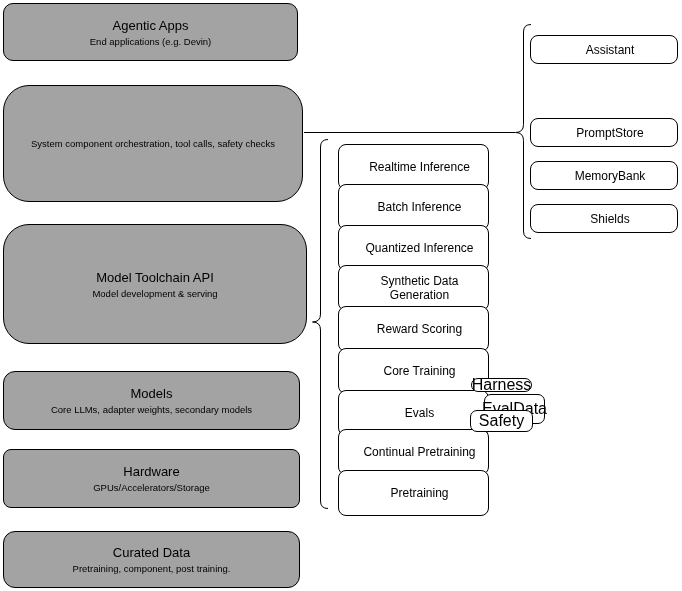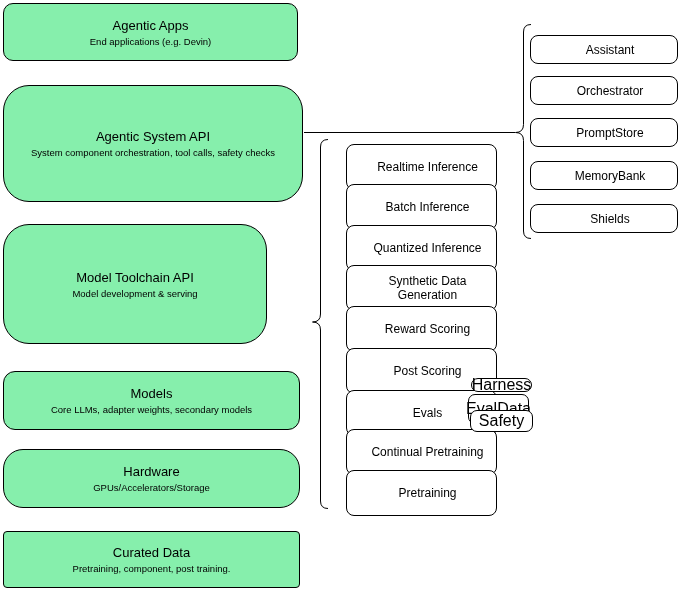--- a/index.html
+++ b/index.html
@@ -19,21 +19,21 @@
   #connector-layer {
     position: absolute;
     left: 0; top: 0;
     width: 682px; height: 591px;
     pointer-events: none;
   }
   .stack-node {
     position: absolute;
     left: 3px;
     box-sizing: border-box;
-    background: #86efac;
+    background: #a3a3a3;
     border: 1px solid #000000;
     display: flex;
     flex-direction: column;
     align-items: center;
     justify-content: center;
     gap: 3px;
     text-align: center;
   }
   .stack-title {
     font-size: 13px;
@@ -49,21 +49,21 @@
     background: #ffffff;
     border: 1px solid #000000;
     border-radius: 8px;
     display: flex;
     align-items: center;
     justify-content: center;
     font-size: 12px;
     text-align: center;
     padding-left: 12px;
   }
-  .mid-node  { left: 346px; width: 151px; height: 46px; }
+  .mid-node  { left: 338px; width: 151px; height: 46px; }
   .right-node{ left: 530px; width: 148px; height: 29px; }
   .tag-node {
     position: absolute;
     box-sizing: border-box;
     background: #ffffff;
     border: 1px solid #000000;
     border-radius: 7px;
     display: flex;
     align-items: center;
     justify-content: center;
@@ -81,57 +81,55 @@
     <path d="M 328 139.5 Q 320.5 139.5 320.5 147 L 320.5 314 Q 320.5 322 312.5 322 Q 320.5 322 320.5 330 L 320.5 501 Q 320.5 508.5 328 508.5" fill="none" stroke="#000000" stroke-width="1"></path>
     <path d="M 531 24.5 Q 523.5 24.5 523.5 32 L 523.5 124.5 Q 523.5 132.5 515.5 132.5 Q 523.5 132.5 523.5 140.5 L 523.5 231 Q 523.5 238.5 531 238.5" fill="none" stroke="#000000" stroke-width="1"></path>
   </svg>
 
   <div class="stack-node" style="top:3px; width:295px; height:58px; border-radius:10px;">
     <div class="stack-title">Agentic Apps</div>
     <div class="stack-subtitle">End applications (e.g. Devin)</div>
   </div>
 
   <div class="stack-node" style="top:85px; width:300px; height:117px; border-radius:26px;">
-    <div class="stack-title">Agentic System API</div>
     <div class="stack-subtitle">System component orchestration, tool calls, safety checks</div>
   </div>
 
-  <div class="stack-node" style="top:224px; width:264px; height:120px; border-radius:26px;">
+  <div class="stack-node" style="top:224px; width:304px; height:120px; border-radius:26px;">
     <div class="stack-title">Model Toolchain API</div>
     <div class="stack-subtitle">Model development &amp; serving</div>
   </div>
 
   <div class="stack-node" style="top:371px; width:297px; height:59px; border-radius:12px;">
     <div class="stack-title">Models</div>
     <div class="stack-subtitle">Core LLMs, adapter weights, secondary models</div>
   </div>
 
-  <div class="stack-node" style="top:449px; width:297px; height:59px; border-radius:20px;">
+  <div class="stack-node" style="top:449px; width:297px; height:59px; border-radius:8px;">
     <div class="stack-title">Hardware</div>
     <div class="stack-subtitle">GPUs/Accelerators/Storage</div>
   </div>
 
-  <div class="stack-node" style="top:531px; width:297px; height:57px; border-radius:4px;">
+  <div class="stack-node" style="top:531px; width:297px; height:57px; border-radius:12px;">
     <div class="stack-title">Curated Data</div>
     <div class="stack-subtitle">Pretraining, component, post training.</div>
   </div>
 
   <div class="small-node mid-node" style="top:144px;">Realtime Inference</div>
   <div class="small-node mid-node" style="top:184px;">Batch Inference</div>
   <div class="small-node mid-node" style="top:225px;">Quantized Inference</div>
   <div class="small-node mid-node" style="top:265px;">Synthetic Data Generation</div>
   <div class="small-node mid-node" style="top:306px;">Reward Scoring</div>
-  <div class="small-node mid-node" style="top:348px;">Post Scoring</div>
+  <div class="small-node mid-node" style="top:348px;">Core Training</div>
   <div class="small-node mid-node" style="top:390px;">Evals</div>
   <div class="small-node mid-node" style="top:429px;">Continual Pretraining</div>
   <div class="small-node mid-node" style="top:470px;">Pretraining</div>
 
   <div class="tag-node" style="left:471px; top:378px; width:61px; height:14px;">Harness</div>
-  <div class="tag-node" style="left:468px; top:394px; width:61px; height:30px;">EvalData</div>
+  <div class="tag-node" style="left:484px; top:394px; width:61px; height:30px;">EvalData</div>
   <div class="tag-node" style="left:470px; top:410px; width:63px; height:22px;">Safety</div>
 
   <div class="small-node right-node" style="top:35px;">Assistant</div>
-  <div class="small-node right-node" style="top:76px;">Orchestrator</div>
   <div class="small-node right-node" style="top:118px;">PromptStore</div>
   <div class="small-node right-node" style="top:204px;">Shields</div>
   <div class="small-node right-node" style="top:161px;">MemoryBank</div>
 
 </div>
 
 </body></html>

